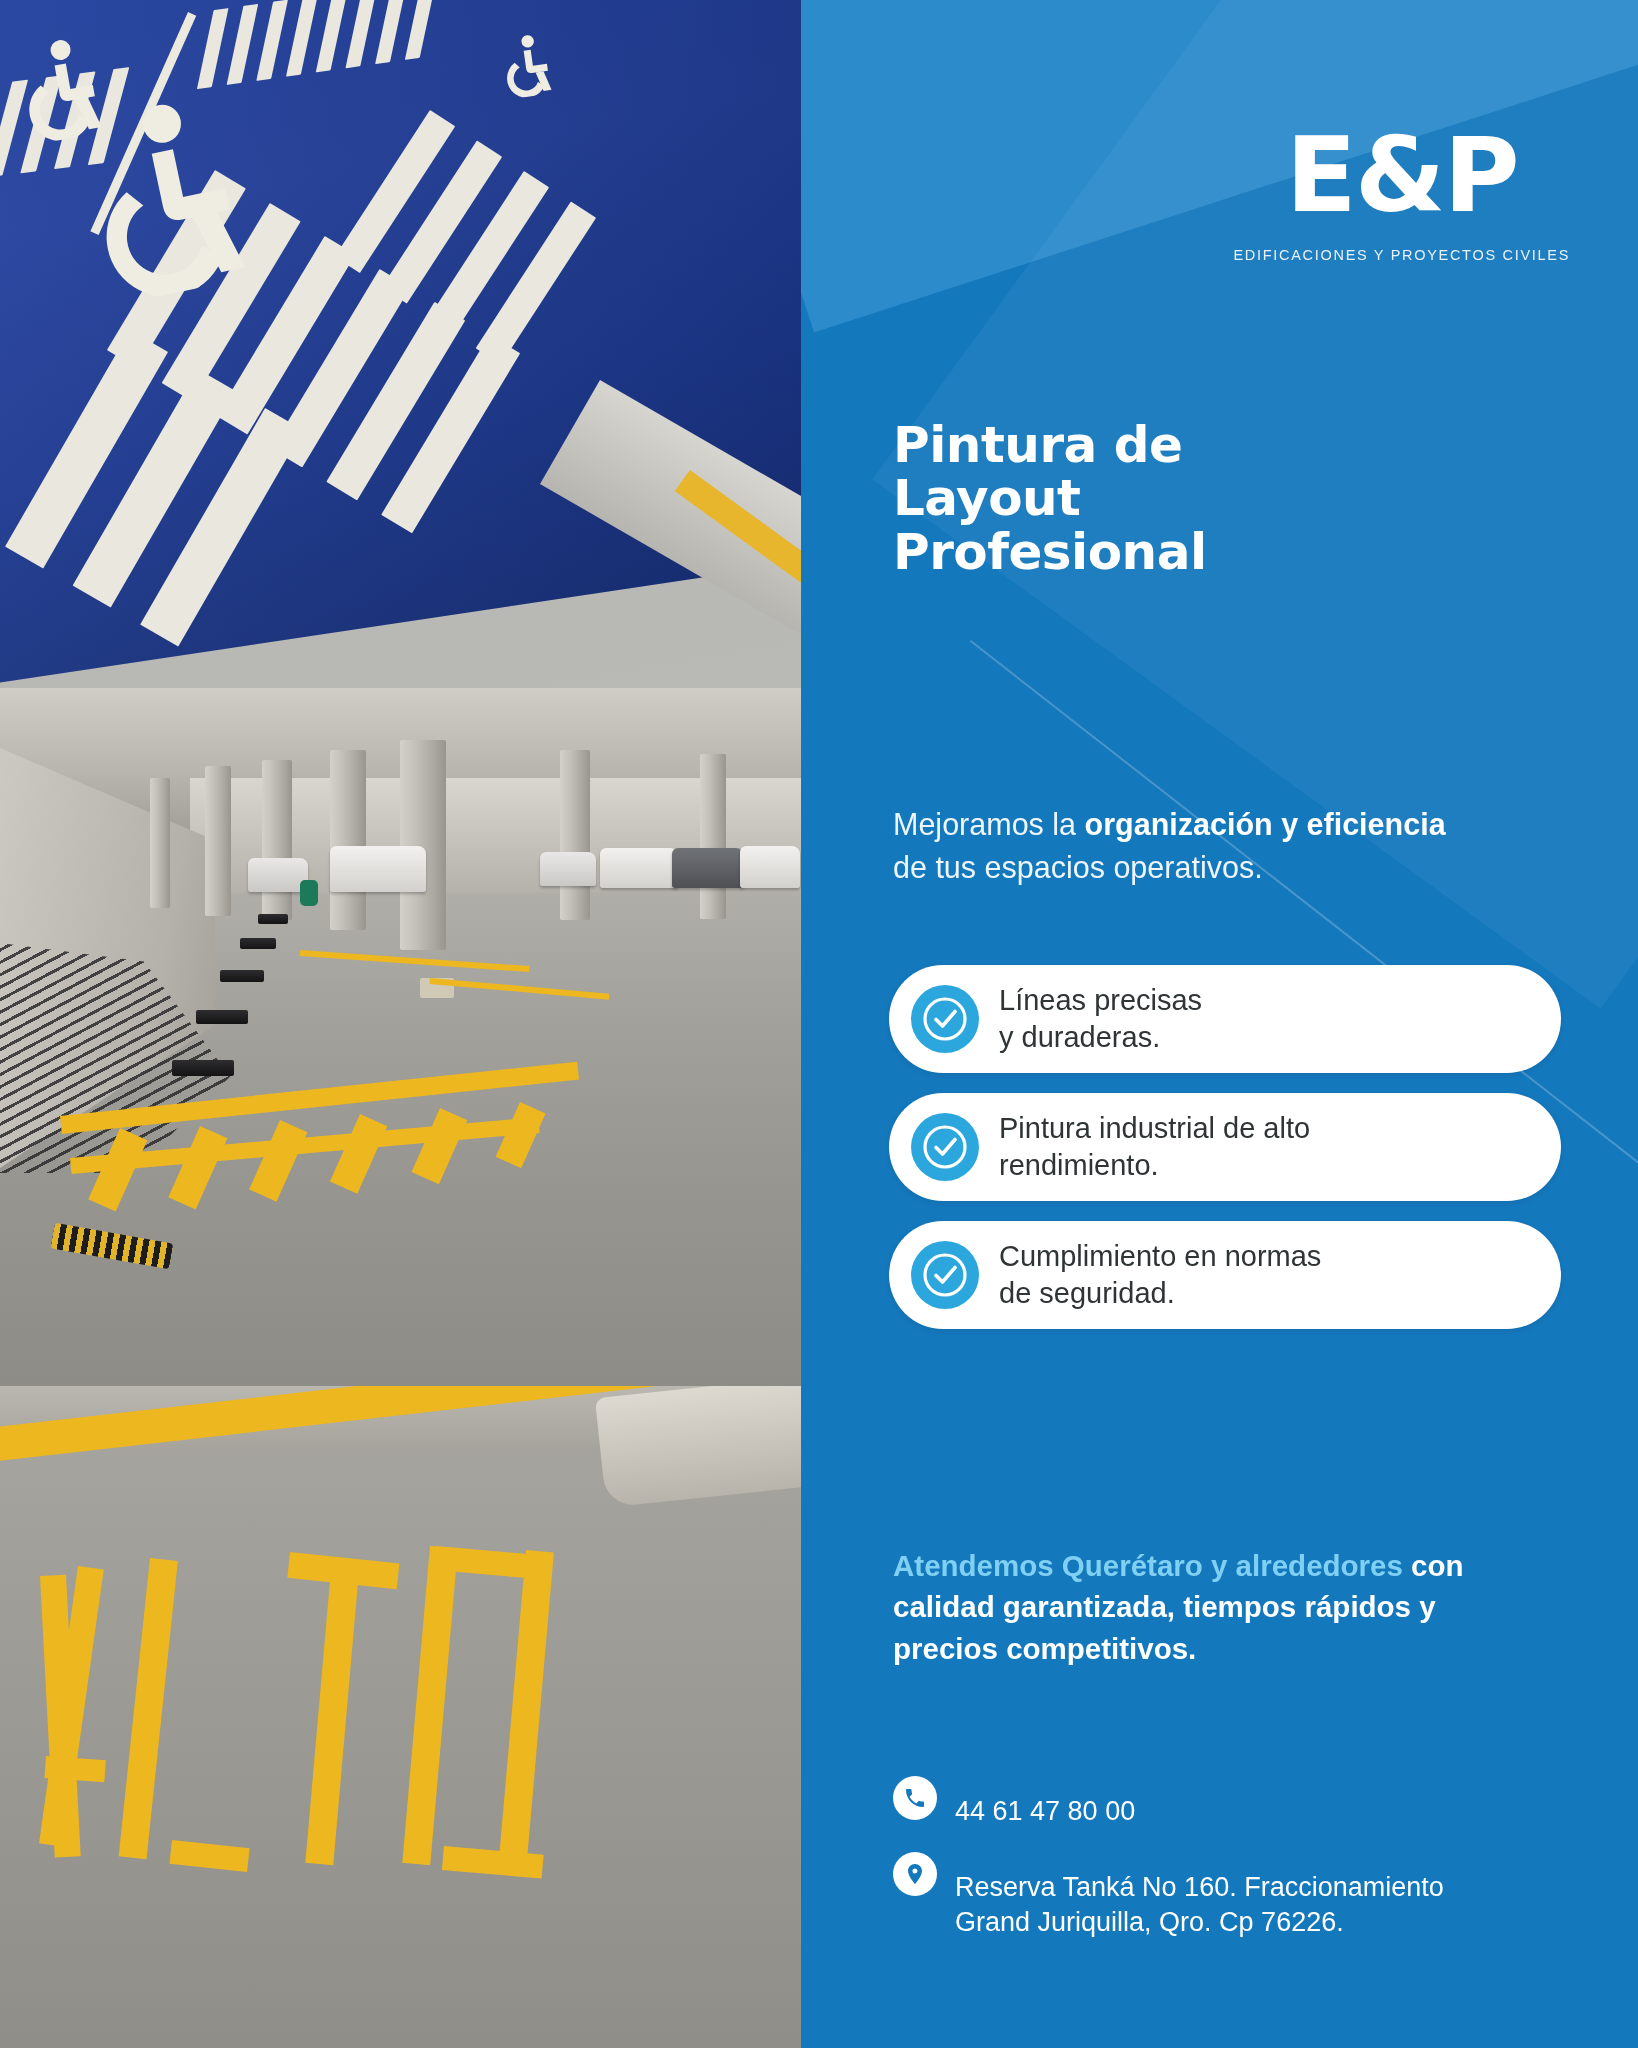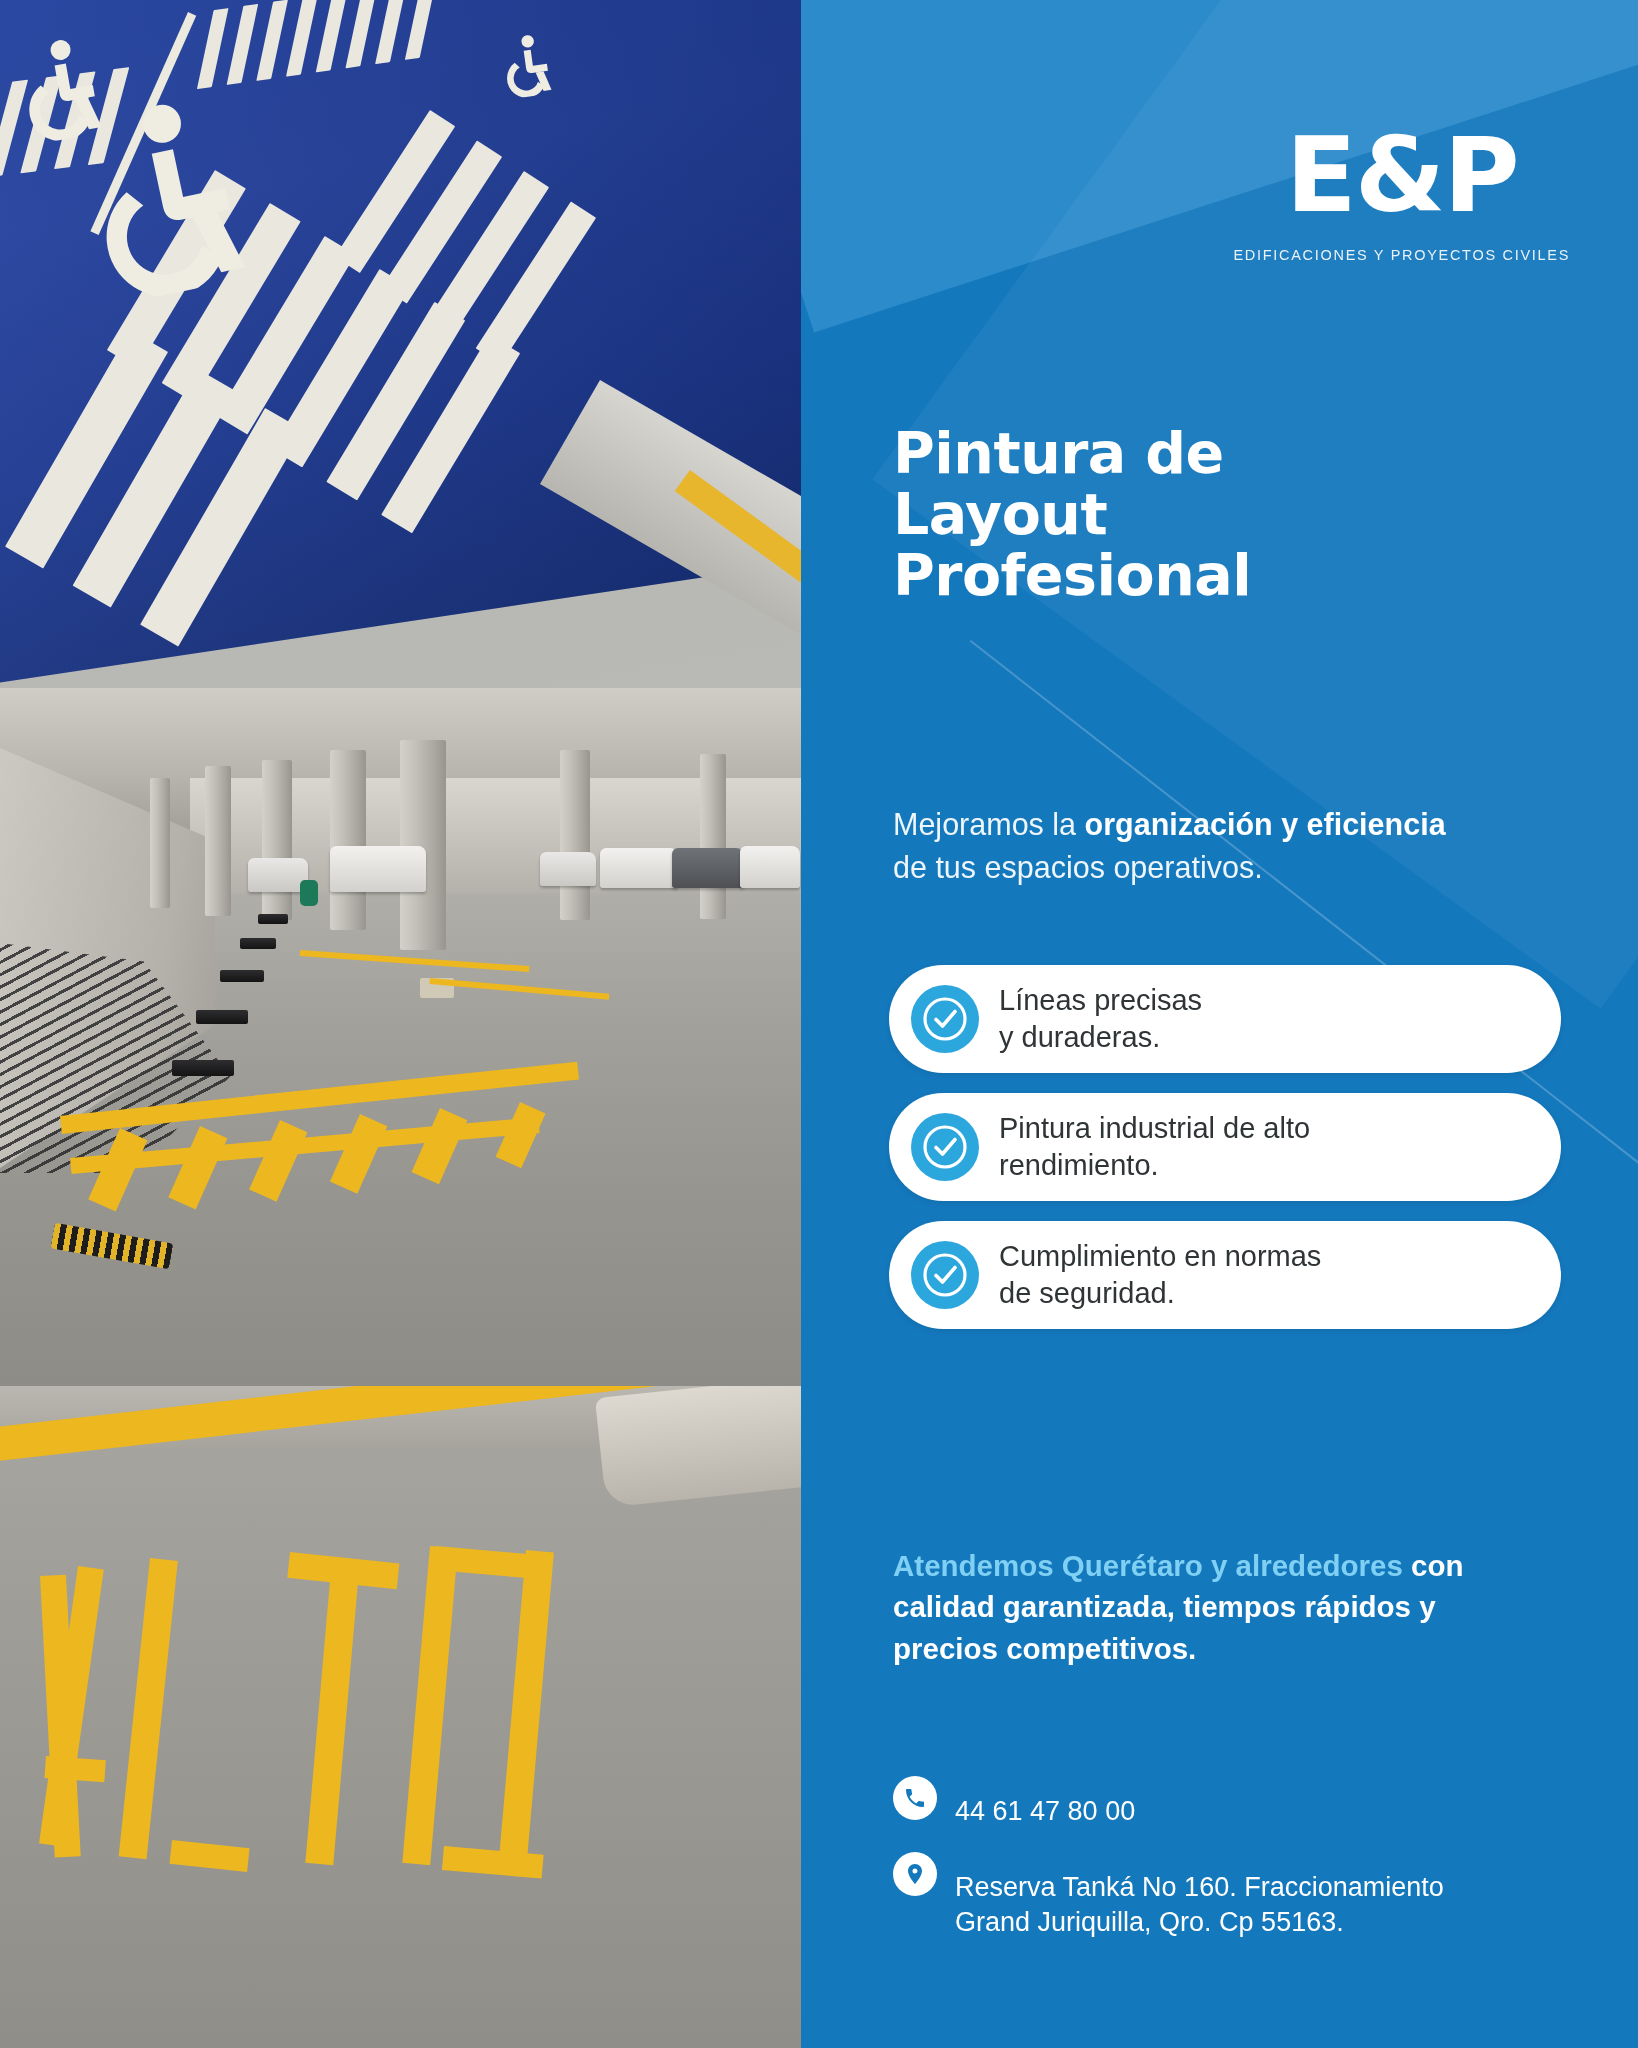--- a/index.html
+++ b/index.html
@@ -257,21 +257,21 @@
     font-family: "Liberation Sans", sans-serif;
   }
 
   .headline {
     position: absolute;
     left: 92px; top: 385px;
     width: 700px;
     color: #ffffff;
     font-family: "DejaVu Sans", sans-serif;
     font-weight: 700;
-    font-size: 57px;
+    font-size: 50px;
     line-height: 1.07;
     letter-spacing: -0.5px;
   }
 
   .subhead {
     position: absolute;
     left: 92px; top: 772px;
     width: 570px;
     color: #eef6fb;
     font-size: 30.5px;
@@ -588,19 +588,19 @@
       </div>
 
       <div class="contact-row">
         <div class="contact-ico">
           <svg width="24" height="24" viewBox="0 0 24 24" fill="#1478bd">
             <path d="M12 2C8.1 2 5 5.1 5 9c0 5.2 7 13 7 13s7-7.8 7-13c0-3.9-3.1-7-7-7zm0 9.5A2.5 2.5 0 1 1 12 6.5a2.5 2.5 0 0 1 0 5z"></path>
           </svg>
         </div>
         <div class="contact-text">
           <span>Reserva Tanká No 160. Fraccionamiento</span><br>
-          <span>Grand Juriquilla, Qro. Cp 55163.</span>
+          <span>Grand Juriquilla, Qro. Cp 76226.</span>
         </div>
       </div>
     </div>
 
   </div>
 </div>
 
 </body></html>

